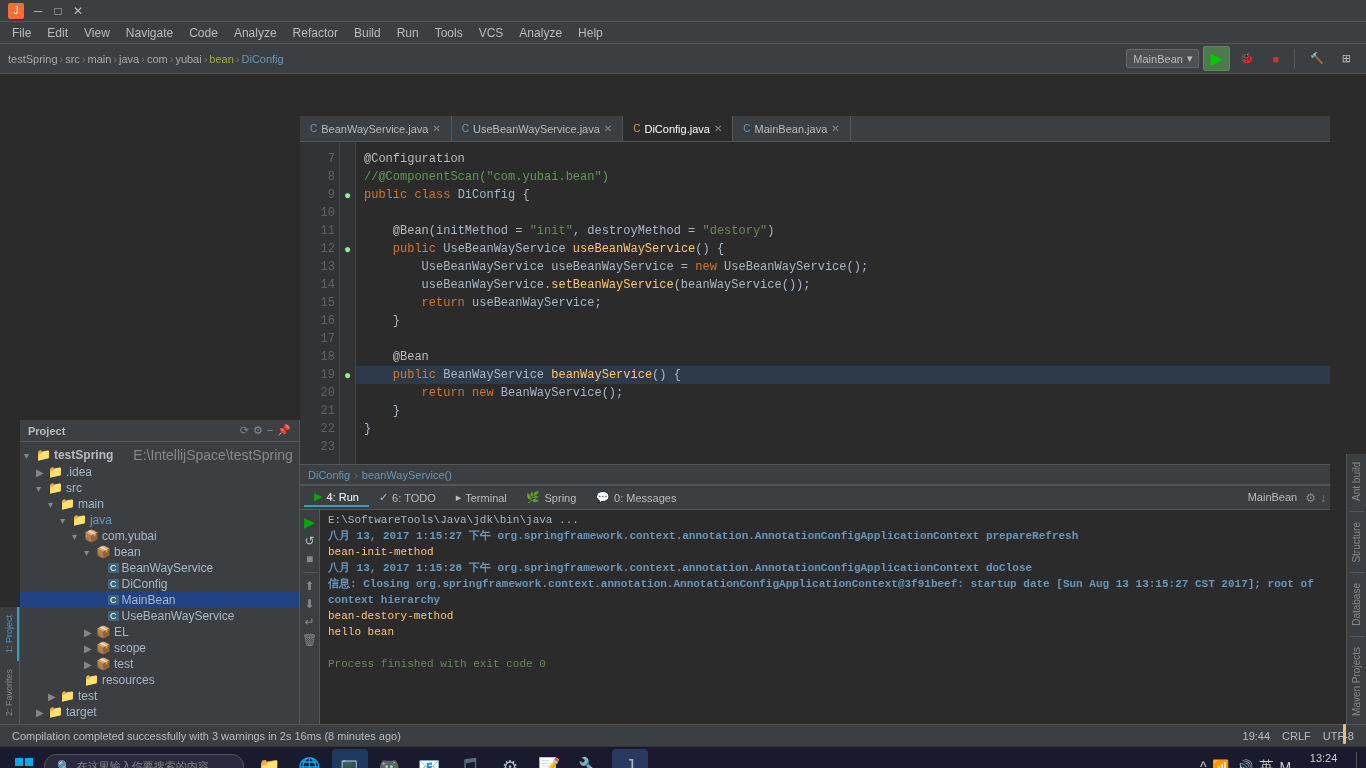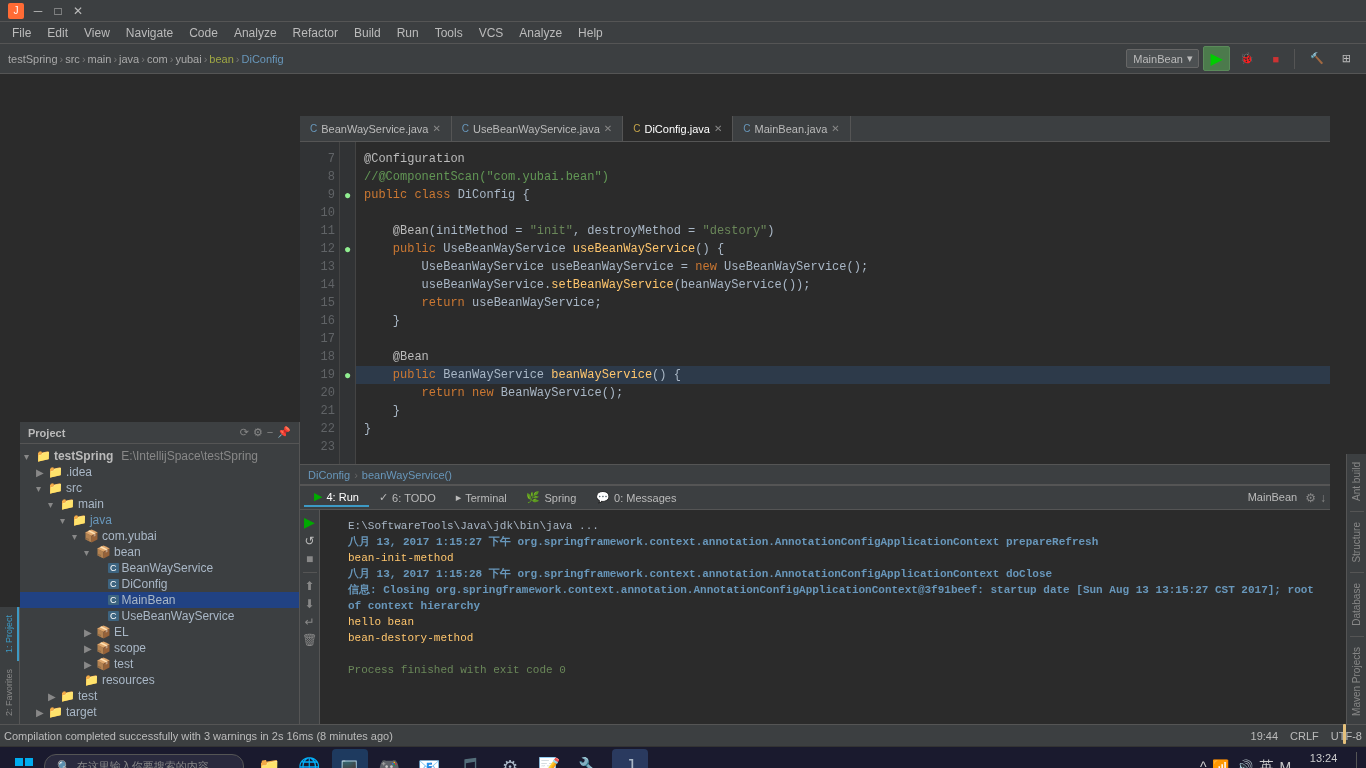--- a/index.html
+++ b/index.html
@@ -92,29 +92,29 @@
     #breadcrumb-bar .bc-sep { margin: 0 4px; color: #666; }
 
     
     #bottom-panel { height: 240px; background: #2b2b2b; border-top: 2px solid #555; display: flex; flex-direction: column; }
     #bottom-tabs { background: #3c3f41; display: flex; align-items: center; height: 24px; border-bottom: 1px solid #555; padding: 0 4px; }
     .bottom-tab { padding: 2px 10px; font-size: 11px; color: #bbb; cursor: pointer; display: flex; align-items: center; gap: 4px; }
     .bottom-tab.active { color: #fff; border-bottom: 2px solid #3d9ac5; }
     .bottom-tab-icons { margin-left: auto; display: flex; gap: 4px; }
     .bottom-tab-icon { color: #888; cursor: pointer; font-size: 12px; }
 
-    #console-output { flex: 1; padding: 8px 8px; overflow-y: auto; font-family: 'Courier New', monospace; font-size: 11px; line-height: 16px; color: #a9b7c6; margin-left: 20px; }
+    #console-output { flex: 1; padding: 2px 8px; overflow-y: auto; font-family: 'Courier New', monospace; font-size: 11px; line-height: 16px; color: #a9b7c6; }
     .console-line { white-space: pre-wrap; word-break: break-all; }
     .console-info { color: #6897bb; font-weight: bold; }
     .console-cmd { color: #a9b7c6; }
     .console-success { color: #6a8759; }
     .console-highlight { color: #ffc66d; }
 
     
-    #status-bar { background: #3c3f41; height: 22px; display: flex; align-items: center; padding: 0 4px; border-top: 1px solid #555; font-size: 11px; color: #bbb; }
+    #status-bar { background: #3c3f41; height: 22px; display: flex; align-items: center; padding: 0 12px; border-top: 1px solid #555; font-size: 11px; color: #bbb; }
     #status-bar .status-left { flex: 1; color: #bbb; }
     #status-bar .status-right { display: flex; gap: 12px; align-items: center; color: #bbb; }
     .status-item { cursor: pointer; }
 
     
     #taskbar { background: #1a1a2e; height: 40px; display: flex; align-items: center; padding: 0 4px; border-top: 1px solid #333; }
     .taskbar-start { width: 40px; height: 36px; display: flex; align-items: center; justify-content: center; cursor: pointer; }
     .taskbar-apps { display: flex; gap: 4px; margin-left: 8px; }
     .taskbar-app { width: 36px; height: 36px; display: flex; align-items: center; justify-content: center; border-radius: 4px; cursor: pointer; font-size: 20px; }
     .taskbar-right { margin-left: auto; display: flex; align-items: center; gap: 8px; font-size: 11px; color: #ccc; }
@@ -201,21 +201,21 @@
         <span class="panel-icon">📌</span>
       </div>
     </div>
     <div id="project-tree">
 
       <div class="tree-item">
         <span class="indent" style="display:inline-block;width:4px;"></span>
         <span class="arrow">▾</span>
         <span class="icon folder-icon">📁</span>
         <span class="label root-name">testSpring</span>
-        <span class="label gray-text" style="margin-left:8px;font-size:12px;">E:\IntellijSpace\testSpring</span>
+        <span class="label gray-text" style="margin-left:20px;font-size:14px;">E:\IntellijSpace\testSpring</span>
       </div>
 
       <div class="tree-item">
         <span class="indent" style="display:inline-block;width:16px;"></span>
         <span class="arrow">▶</span>
         <span class="icon folder-icon">📁</span>
         <span class="label">.idea</span>
       </div>
 
       <div class="tree-item">
@@ -463,22 +463,22 @@
           <span style="color:#888;font-size:12px;cursor:pointer;">⬇</span>
           <span style="color:#888;font-size:12px;cursor:pointer;">↵</span>
           <span style="color:#888;font-size:12px;cursor:pointer;">🗑</span>
         </div>
         <div id="console-output">
           <div class="console-line console-cmd">E:\SoftwareTools\Java\jdk\bin\java ...</div>
           <div class="console-line console-info">八月 13, 2017 1:15:27 下午 org.springframework.context.annotation.AnnotationConfigApplicationContext prepareRefresh</div>
           <div class="console-line console-highlight">bean-init-method</div>
           <div class="console-line console-info">八月 13, 2017 1:15:28 下午 org.springframework.context.annotation.AnnotationConfigApplicationContext doClose</div>
           <div class="console-line console-info">信息: Closing org.springframework.context.annotation.AnnotationConfigApplicationContext@3f91beef: startup date [Sun Aug 13 13:15:27 CST 2017]; root of context hierarchy</div>
+          <div class="console-line console-highlight">bean-destory-method</div>
           <div class="console-line console-highlight">hello bean</div>
-          <div class="console-line console-highlight">bean-destory-method</div>
           <div class="console-line">&nbsp;</div>
           <div class="console-line console-success">Process finished with exit code 0</div>
         </div>
       </div>
     </div>
   </div>
 
   <div id="right-sidebar" style="width:16px;background:#3c3f41;border-left:1px solid #555;position:relative;">
     <div style="position:absolute;top:0;right:0;width:4px;height:100%;background:#3c3f41;"></div>
     <div style="position:absolute;top:0;right:0;width:3px;background:#e5c07b;height:20px;border-radius:1px;"></div>

